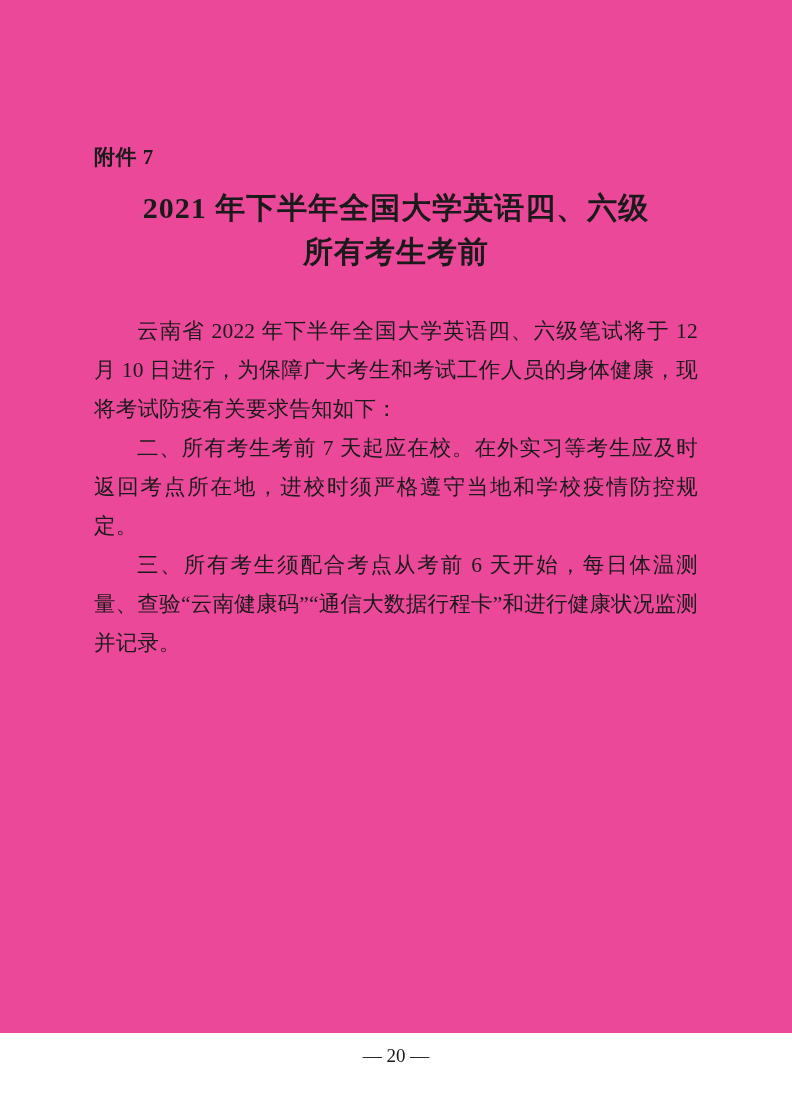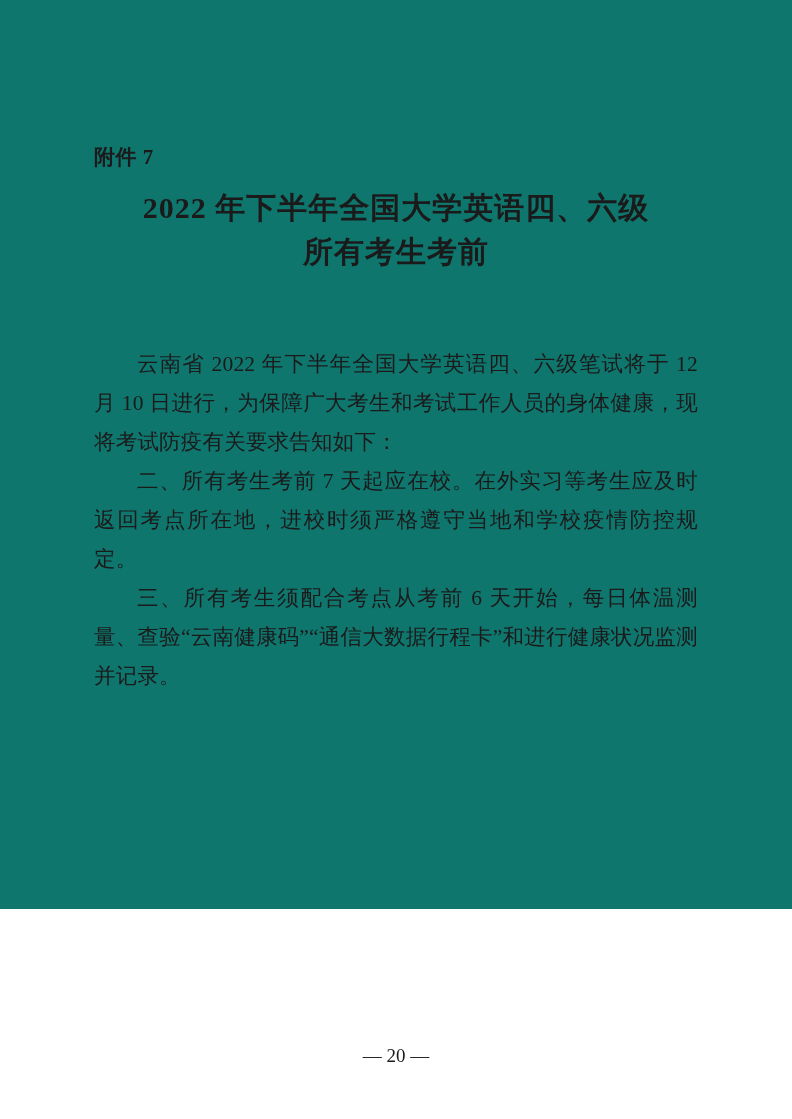--- a/index.html
+++ b/index.html
@@ -13,22 +13,22 @@
     position: relative;
     font-family: "Liberation Serif", "DejaVu Serif", serif;
     color: #1a1a1a;
     overflow: hidden;
   }
   .page {
     position: absolute;
     left: 0;
     top: 0;
     width: 792px;
-    height: 909px;
-    background: #0f766e;
+    height: 1033px;
+    background: #ec4899;
   }
   .attachment-label {
     position: absolute;
     left: 94px;
     top: 143px;
     font-size: 21px;
     font-weight: bold;
     letter-spacing: 0.5px;
     font-family: "Liberation Serif", "DejaVu Serif", serif;
   }
@@ -45,21 +45,20 @@
     font-family: "Liberation Serif", "DejaVu Serif", serif;
   }
   .doc-title .line {
     display: block;
   }
   .body-area {
     position: absolute;
     left: 94px;
     top: 312px;
     width: 604px;
-    margin-top: 33px;
   }
   p.para {
     margin: 0;
     font-size: 21.5px;
     line-height: 39px;
     text-align: justify;
     text-justify: inter-ideograph;
     text-indent: 43px;
     letter-spacing: 0.2px;
     font-family: "Liberation Serif", "DejaVu Serif", serif;
@@ -76,21 +75,21 @@
   }
 </style>
 </head>
 <body>
 
 <div class="page">
 
   <div class="attachment-label">附件 7</div>
 
   <div class="doc-title">
-    <span class="line">2022 年下半年全国大学英语四、六级</span>
+    <span class="line">2021 年下半年全国大学英语四、六级</span>
     <span class="line">所有考生考前</span>
   </div>
 
   <div class="body-area">
     <p class="para">云南省 2022 年下半年全国大学英语四、六级笔试将于 12 月 10 日进行，为保障广大考生和考试工作人员的身体健康，现将考试防疫有关要求告知如下：</p>
     <p class="para">二、所有考生考前 7 天起应在校。在外实习等考生应及时返回考点所在地，进校时须严格遵守当地和学校疫情防控规定。</p>
     <p class="para">三、所有考生须配合考点从考前 6 天开始，每日体温测量、查验“云南健康码”“通信大数据行程卡”和进行健康状况监测并记录。</p>
   </div>
 
   <div class="page-number">— 20 —</div>

